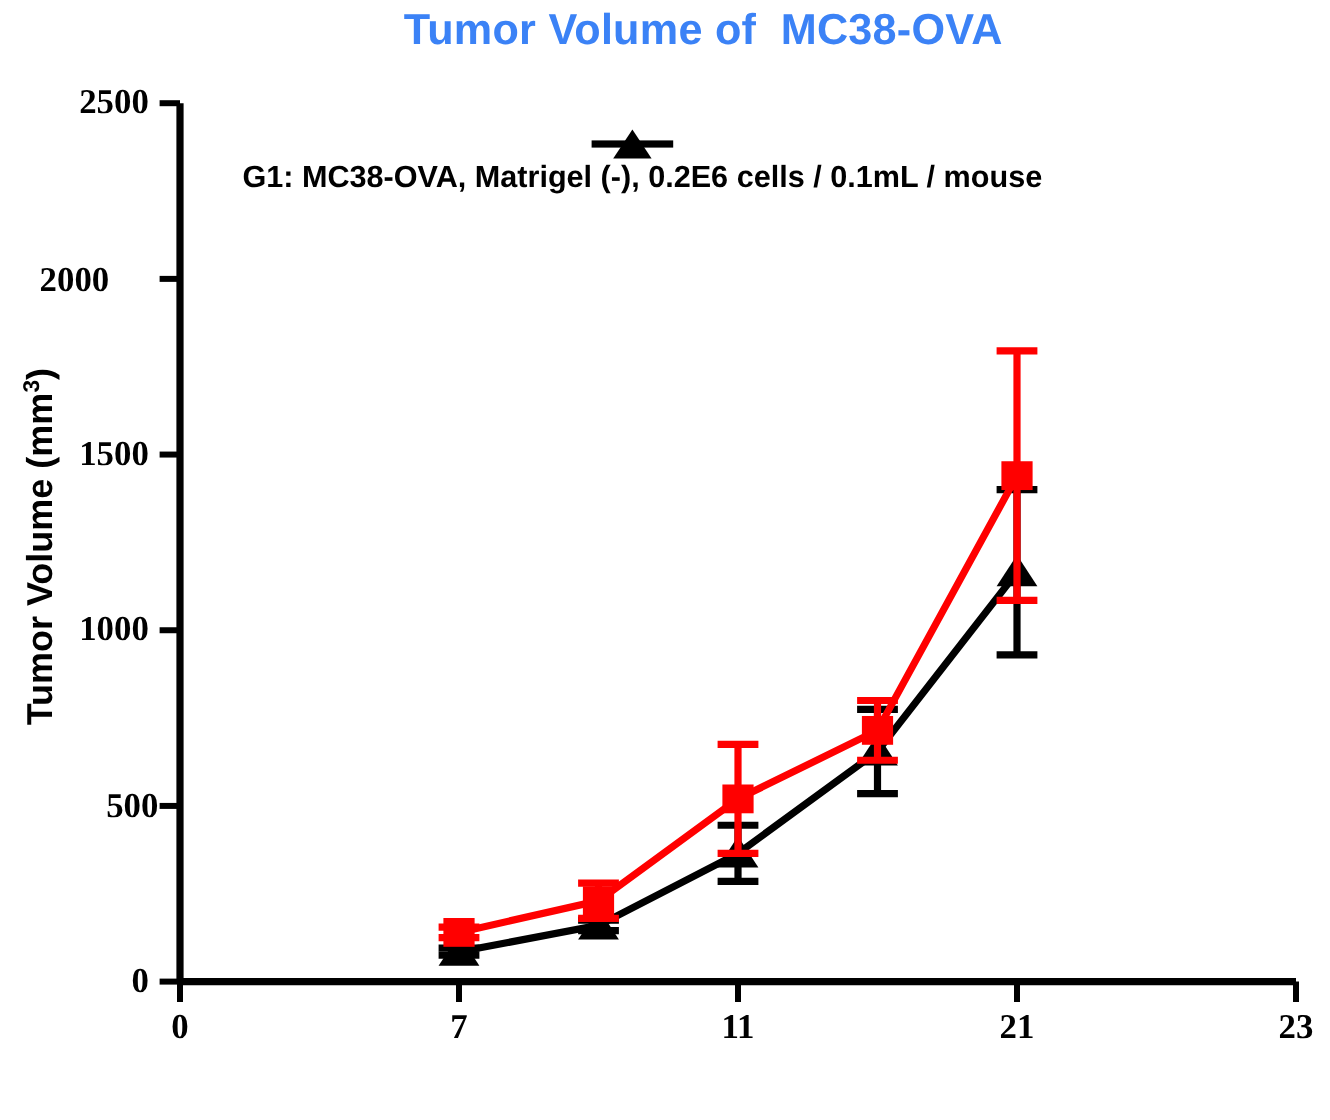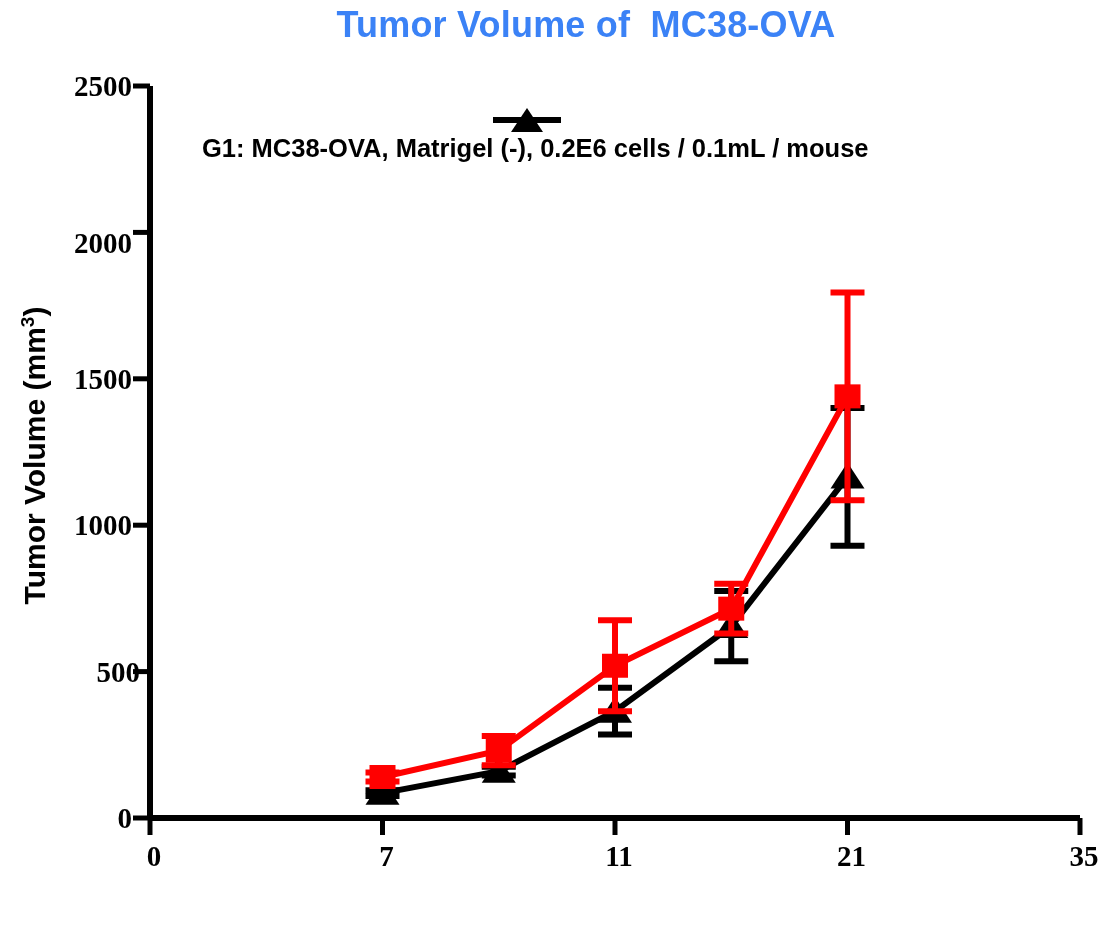--- a/index.html
+++ b/index.html
@@ -31,21 +31,21 @@
 
   .xlabel{
     position:absolute;left:150px;top:884px;width:930px;text-align:center;
     font-family:"Liberation Sans",sans-serif;
     font-weight:bold;font-size:30px;color:#000;
   }
 
   .tick-label{
     position:absolute;
     font-family:"Liberation Serif",serif;
-    font-weight:bold;color:#000;padding-left:8px;
+    font-weight:bold;color:#000;
   }
   .ytick-label{font-size:29px;text-align:right;transform:translateY(-50%);}
   .xtick-label{font-size:29px;text-align:center;transform:translateX(-50%);}
 
   .legend{position:absolute;left:186px;top:104px;}
   .legend-row{display:flex;align-items:center;height:46px;flex-direction:column;}
   .legend-key{position:relative;width:68px;height:30px;flex:none;}
   .legend-line{position:absolute;left:0;top:13px;width:68px;height:6px;}
   .legend-line.g1{background:#000000;}
   .legend-line.g2{background:#ff0000;}
@@ -160,24 +160,24 @@
         <rect x="718.25" y="596.648" width="26" height="24" fill="#ff0000"></rect>
         <rect x="834.5" y="384.36800000000005" width="26" height="24" fill="#ff0000"></rect>
       </g>
     </svg>
 
   <div id="ylabels">
       <div class="tick-label ytick-label" style="left: 0px; width: 124px; top: 818px;">0</div>
       <div class="tick-label ytick-label" style="left: 8px; width: 124px; top: 671.6px;">500</div>
       <div class="tick-label ytick-label" style="left: 0px; width: 124px; top: 525.2px;">1000</div>
       <div class="tick-label ytick-label" style="left: 0px; width: 124px; top: 378.8px;">1500</div>
-      <div class="tick-label ytick-label" style="left: 0px; width: 124px; top: 243px;">2000</div>
+      <div class="tick-label ytick-label" style="left: 0px; width: 124px; top: 234px; text-align: center;">2000</div>
       <div class="tick-label ytick-label" style="left: 0px; width: 124px; top: 86px;">2500</div>
     </div>
   <div id="xlabels">
       <div class="tick-label xtick-label" style="left: 150px; top: 840px;">0</div>
       <div class="tick-label xtick-label" style="left: 382.5px; top: 840px;">7</div>
       <div class="tick-label xtick-label" style="left: 615px; top: 840px;">11</div>
       <div class="tick-label xtick-label" style="left: 847.5px; top: 840px;">21</div>
-      <div class="tick-label xtick-label" style="left: 1080px; top: 840px;">35</div>
+      <div class="tick-label xtick-label" style="left: 1080px; top: 840px;">23</div>
     </div>
 
 </div>
 
 </body></html>

